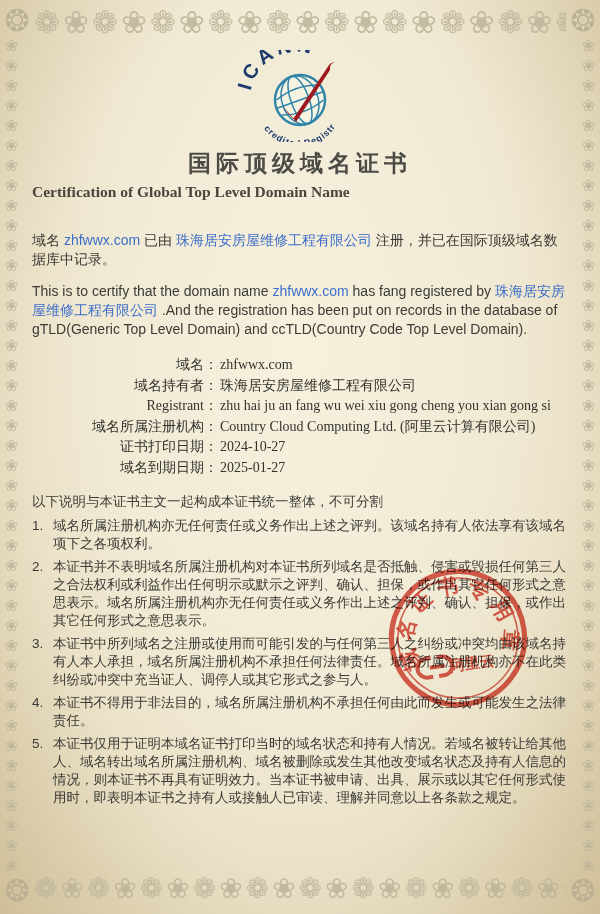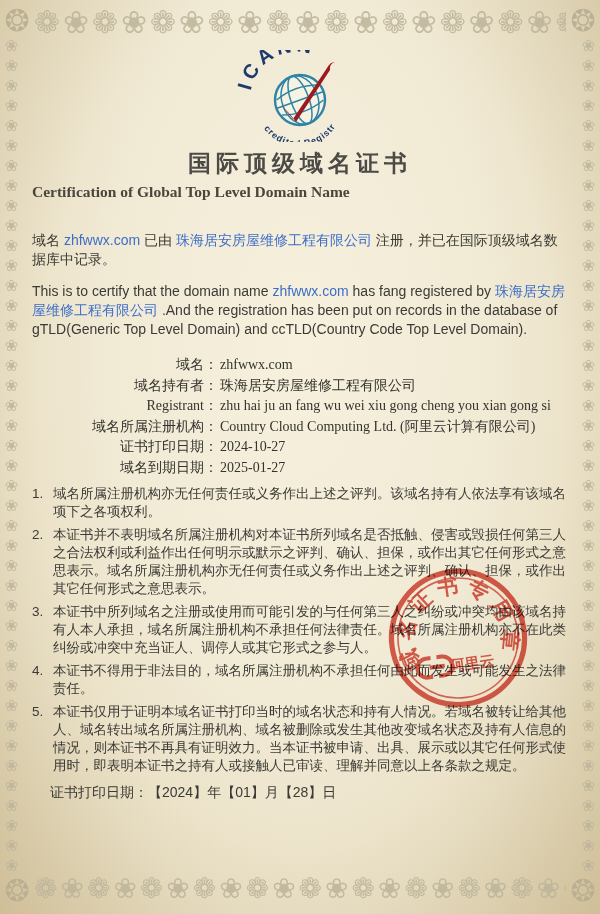--- a/index.html
+++ b/index.html
@@ -116,20 +116,21 @@
       <div class="detail-row">
         <div class="detail-label">证书打印日期：</div>
         <div class="detail-value">2024-10-27</div>
       </div>
       <div class="detail-row">
         <div class="detail-label">域名到期日期：</div>
         <div class="detail-value">2025-01-27</div>
       </div>
     </div>
 
+    <div class="terms-intro">以下说明与本证书主文一起构成本证书统一整体，不可分割</div>
 
     <ol class="terms">
       <li class="term">
         <span class="term-num">1.</span>
         <span class="term-text">域名所属注册机构亦无任何责任或义务作出上述之评判。该域名持有人依法享有该域名项下之各项权利。</span>
       </li>
       <li class="term">
         <span class="term-num">2.</span>
         <span class="term-text">本证书并不表明域名所属注册机构对本证书所列域名是否抵触、侵害或毁损任何第三人之合法权利或利益作出任何明示或默示之评判、确认、担保，或作出其它任何形式之意思表示。域名所属注册机构亦无任何责任或义务作出上述之评判、确认、担保，或作出其它任何形式之意思表示。</span>
       </li>
@@ -140,21 +141,20 @@
       <li class="term">
         <span class="term-num">4.</span>
         <span class="term-text">本证书不得用于非法目的，域名所属注册机构不承担任何由此而发生或可能发生之法律责任。</span>
       </li>
       <li class="term">
         <span class="term-num">5.</span>
         <span class="term-text">本证书仅用于证明本域名证书打印当时的域名状态和持有人情况。若域名被转让给其他人、域名转出域名所属注册机构、域名被删除或发生其他改变域名状态及持有人信息的情况，则本证书不再具有证明效力。当本证书被申请、出具、展示或以其它任何形式使用时，即表明本证书之持有人或接触人已审读、理解并同意以上各条款之规定。</span>
       </li>
     </ol>
 
-    <div class="print-date">证书打印日期：【2024】年【01】月【28】日</div>
   </div>
 
   <svg class="stamp" width="164" height="164" viewBox="0 0 164 164">
     <g transform="rotate(-8 82 82)">
       <defs>
         <path id="sealArc" d="M 43,104.5 A 45,45 0 1 1 121,104.5"></path>
       </defs>
       <circle cx="82" cy="82" r="66.5" fill="none" stroke="#d43a2c" stroke-width="5.2" opacity=".92"></circle>
       <circle cx="82" cy="82" r="60" fill="none" stroke="#d43a2c" stroke-width="1.6" opacity=".85"></circle>
       <text font-family="Liberation Sans, DejaVu Sans, sans-serif" font-size="21" font-weight="bold" fill="#d43a2c" letter-spacing="6" opacity=".92">

